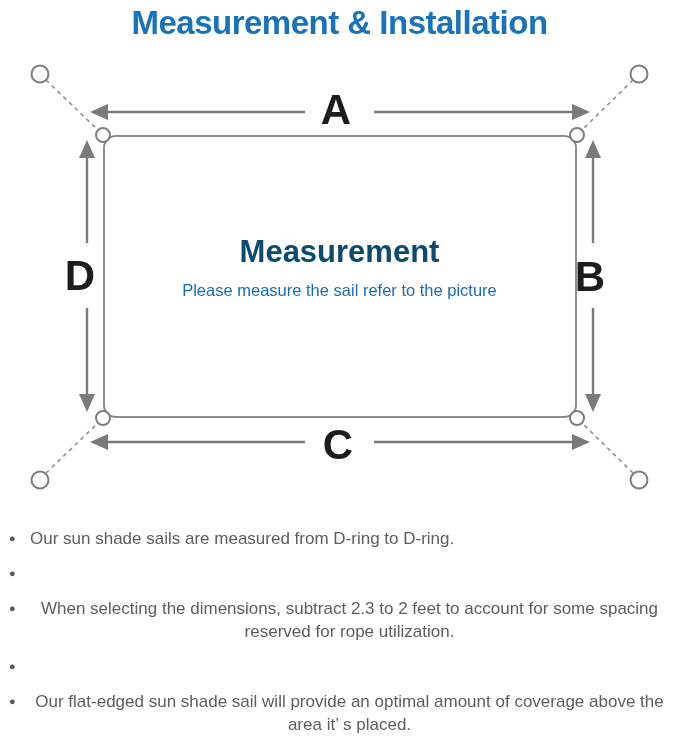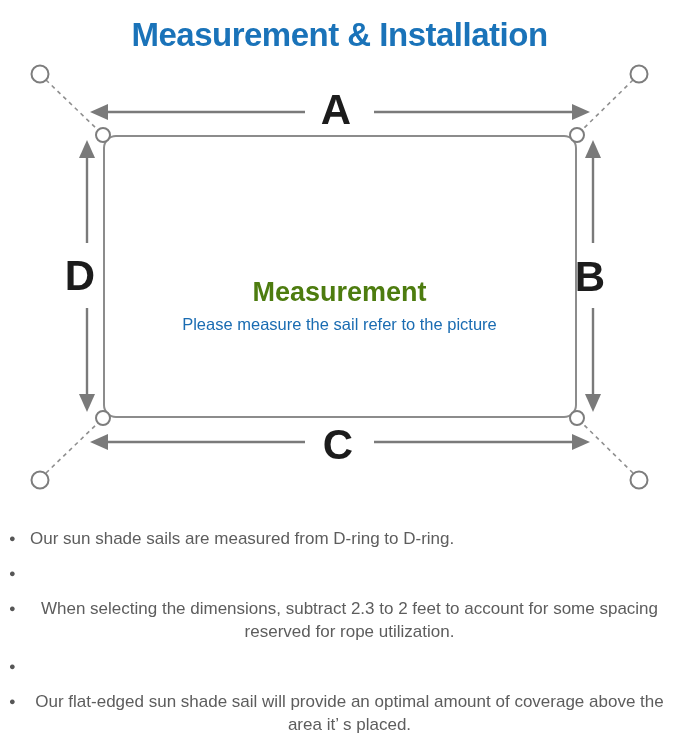--- a/index.html
+++ b/index.html
@@ -4,21 +4,21 @@
 <style>
   * { margin: 0; padding: 0; box-sizing: border-box; }
   html, body { width: 679px; }
   body {
     width: 679px; height: 739px;
     background: #ffffff;
     font-family: "Liberation Sans", sans-serif;
     overflow: hidden;
   }
   .page-title {
-    padding-top: 16px;
+    padding-top: 4px;
     height: 48px;
     text-align: center;
     font-size: 33px;
     font-weight: bold;
     letter-spacing: -0.5px;
     color: #1a73b9;
   }
   .diagram-wrap {
     position: relative;
     width: 679px;
@@ -26,28 +26,27 @@
   }
   .diagram-wrap svg { position: absolute; left: 0; top: 0; }
   .center-text {
     position: absolute;
     left: 0; right: 0;
     top: 188px;
     text-align: center;
     pointer-events: none;
   }
   .center-heading {
-    font-size: 27px;
+    font-size: 31px;
     font-weight: bold;
-    color: #4d7c0f;
+    color: #0c4a6e;
     line-height: 32px;
-    margin-top: 40px;
   }
   .center-subtitle {
-    margin-top: 6px;
+    margin-top: 12px;
     font-size: 16.5px;
     color: #1a6cb2;
     line-height: 20px;
   }
   .bullets {
     margin-top: 17px;
     padding: 0 10px 0 9px;
   }
   .bullet-item {
     display: flex;

